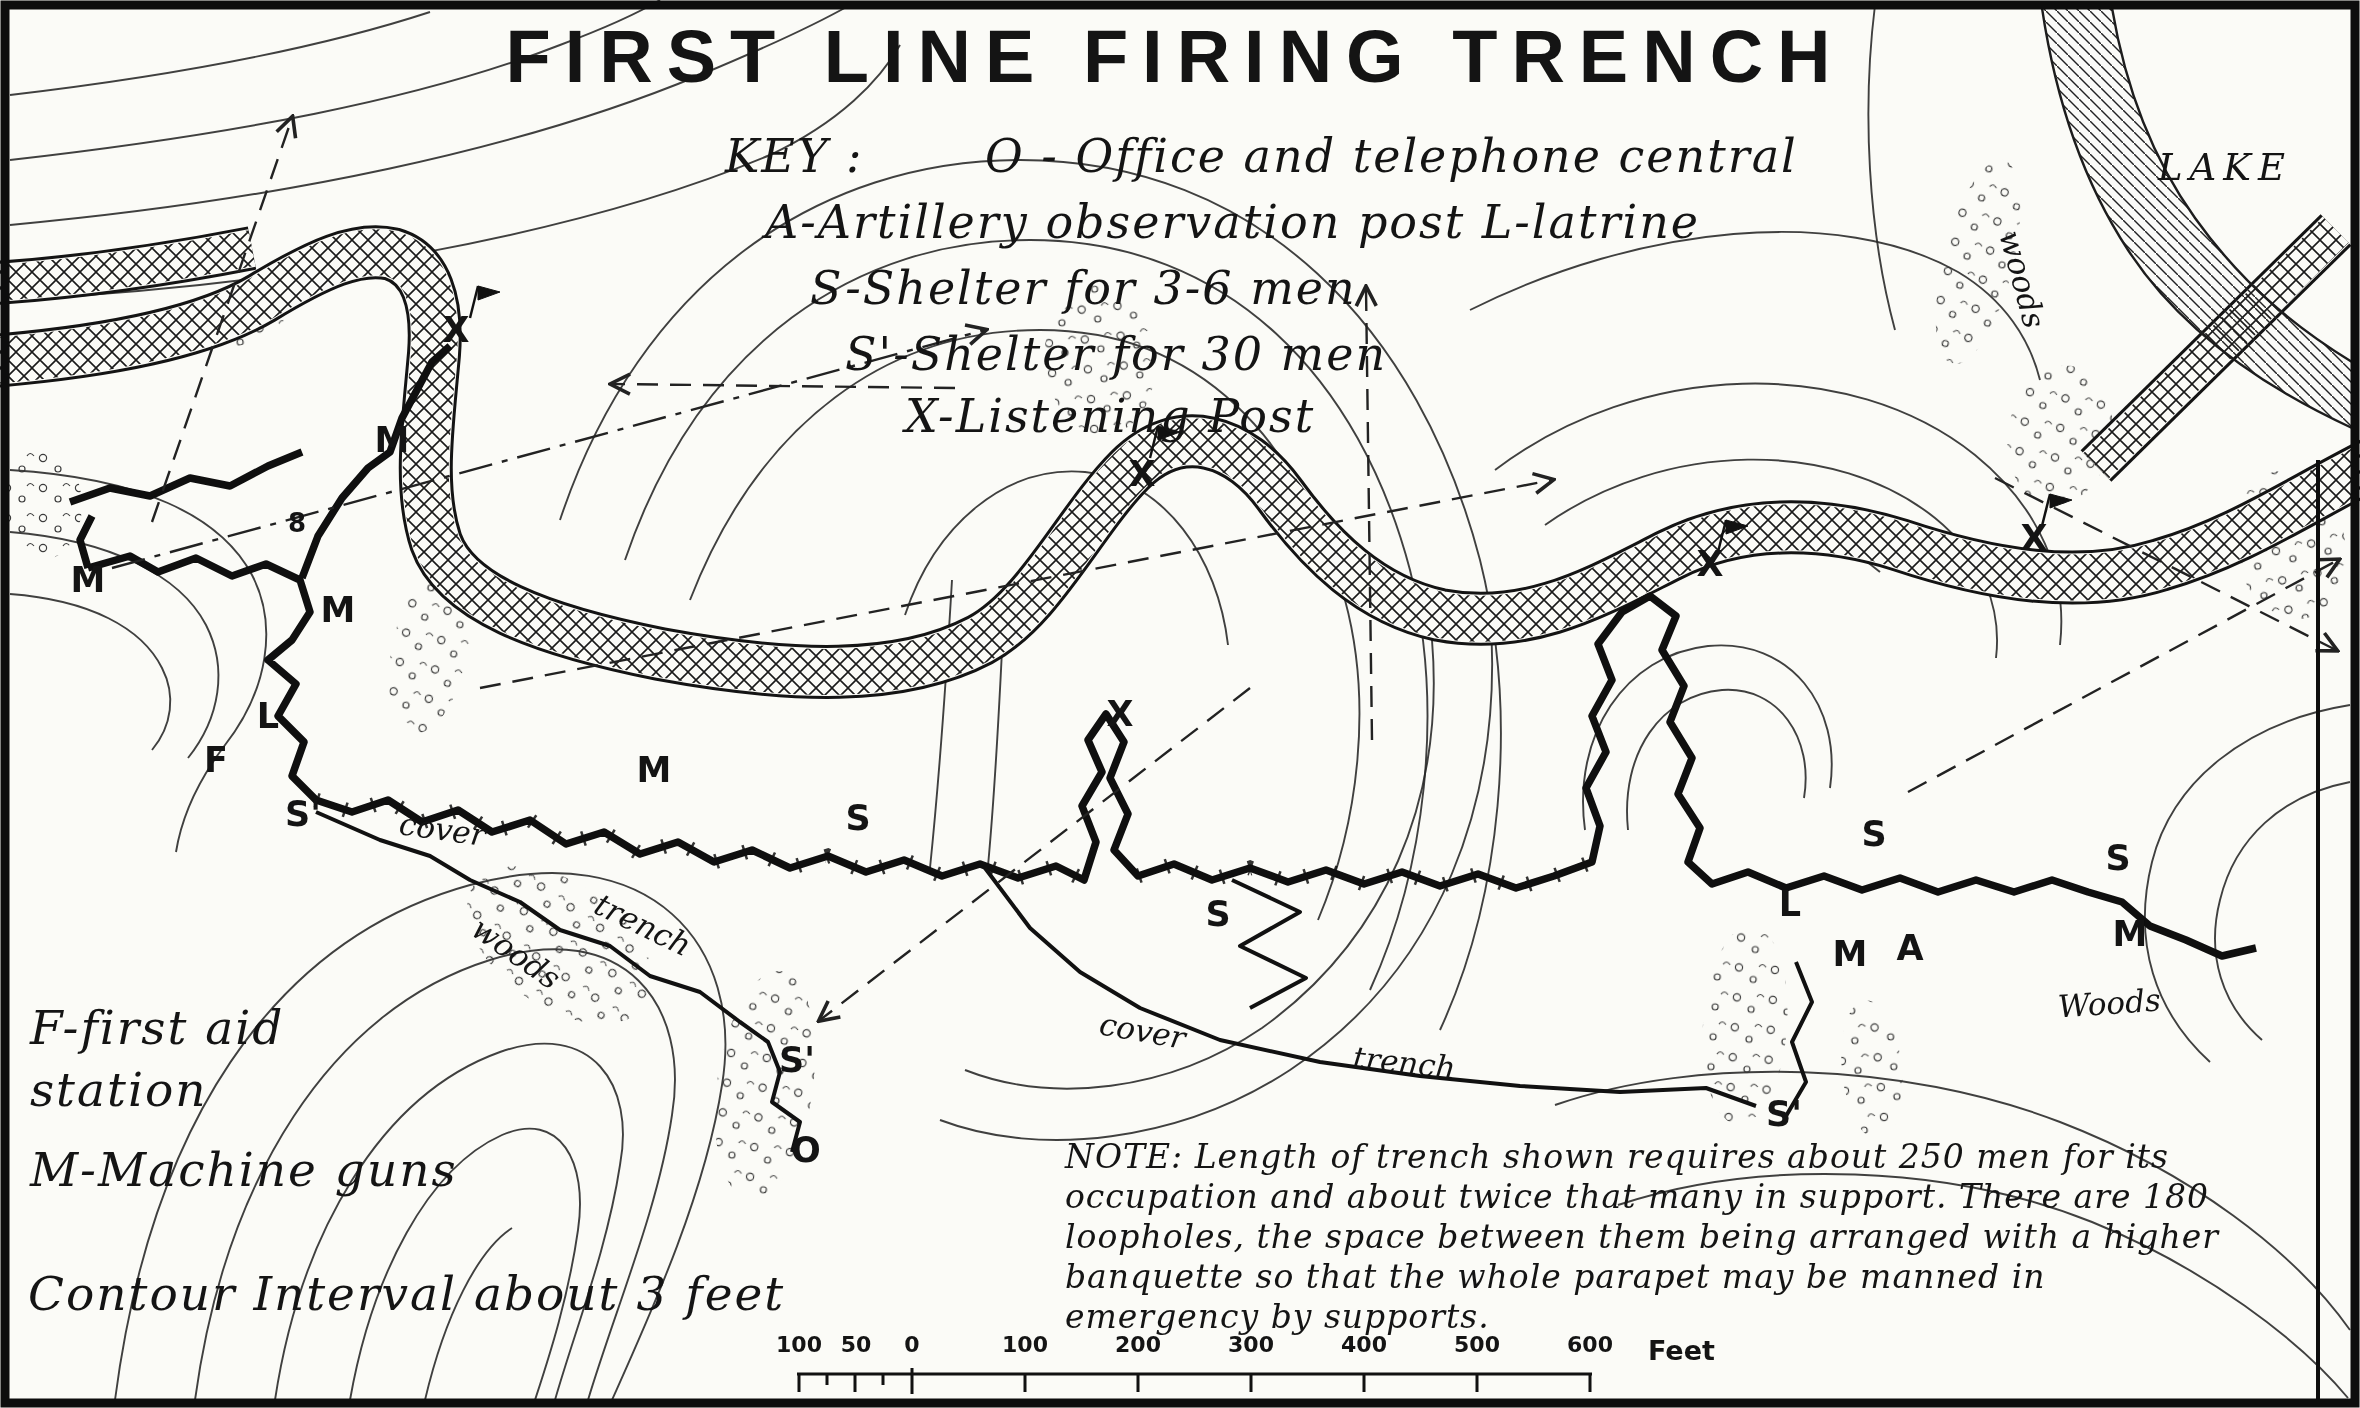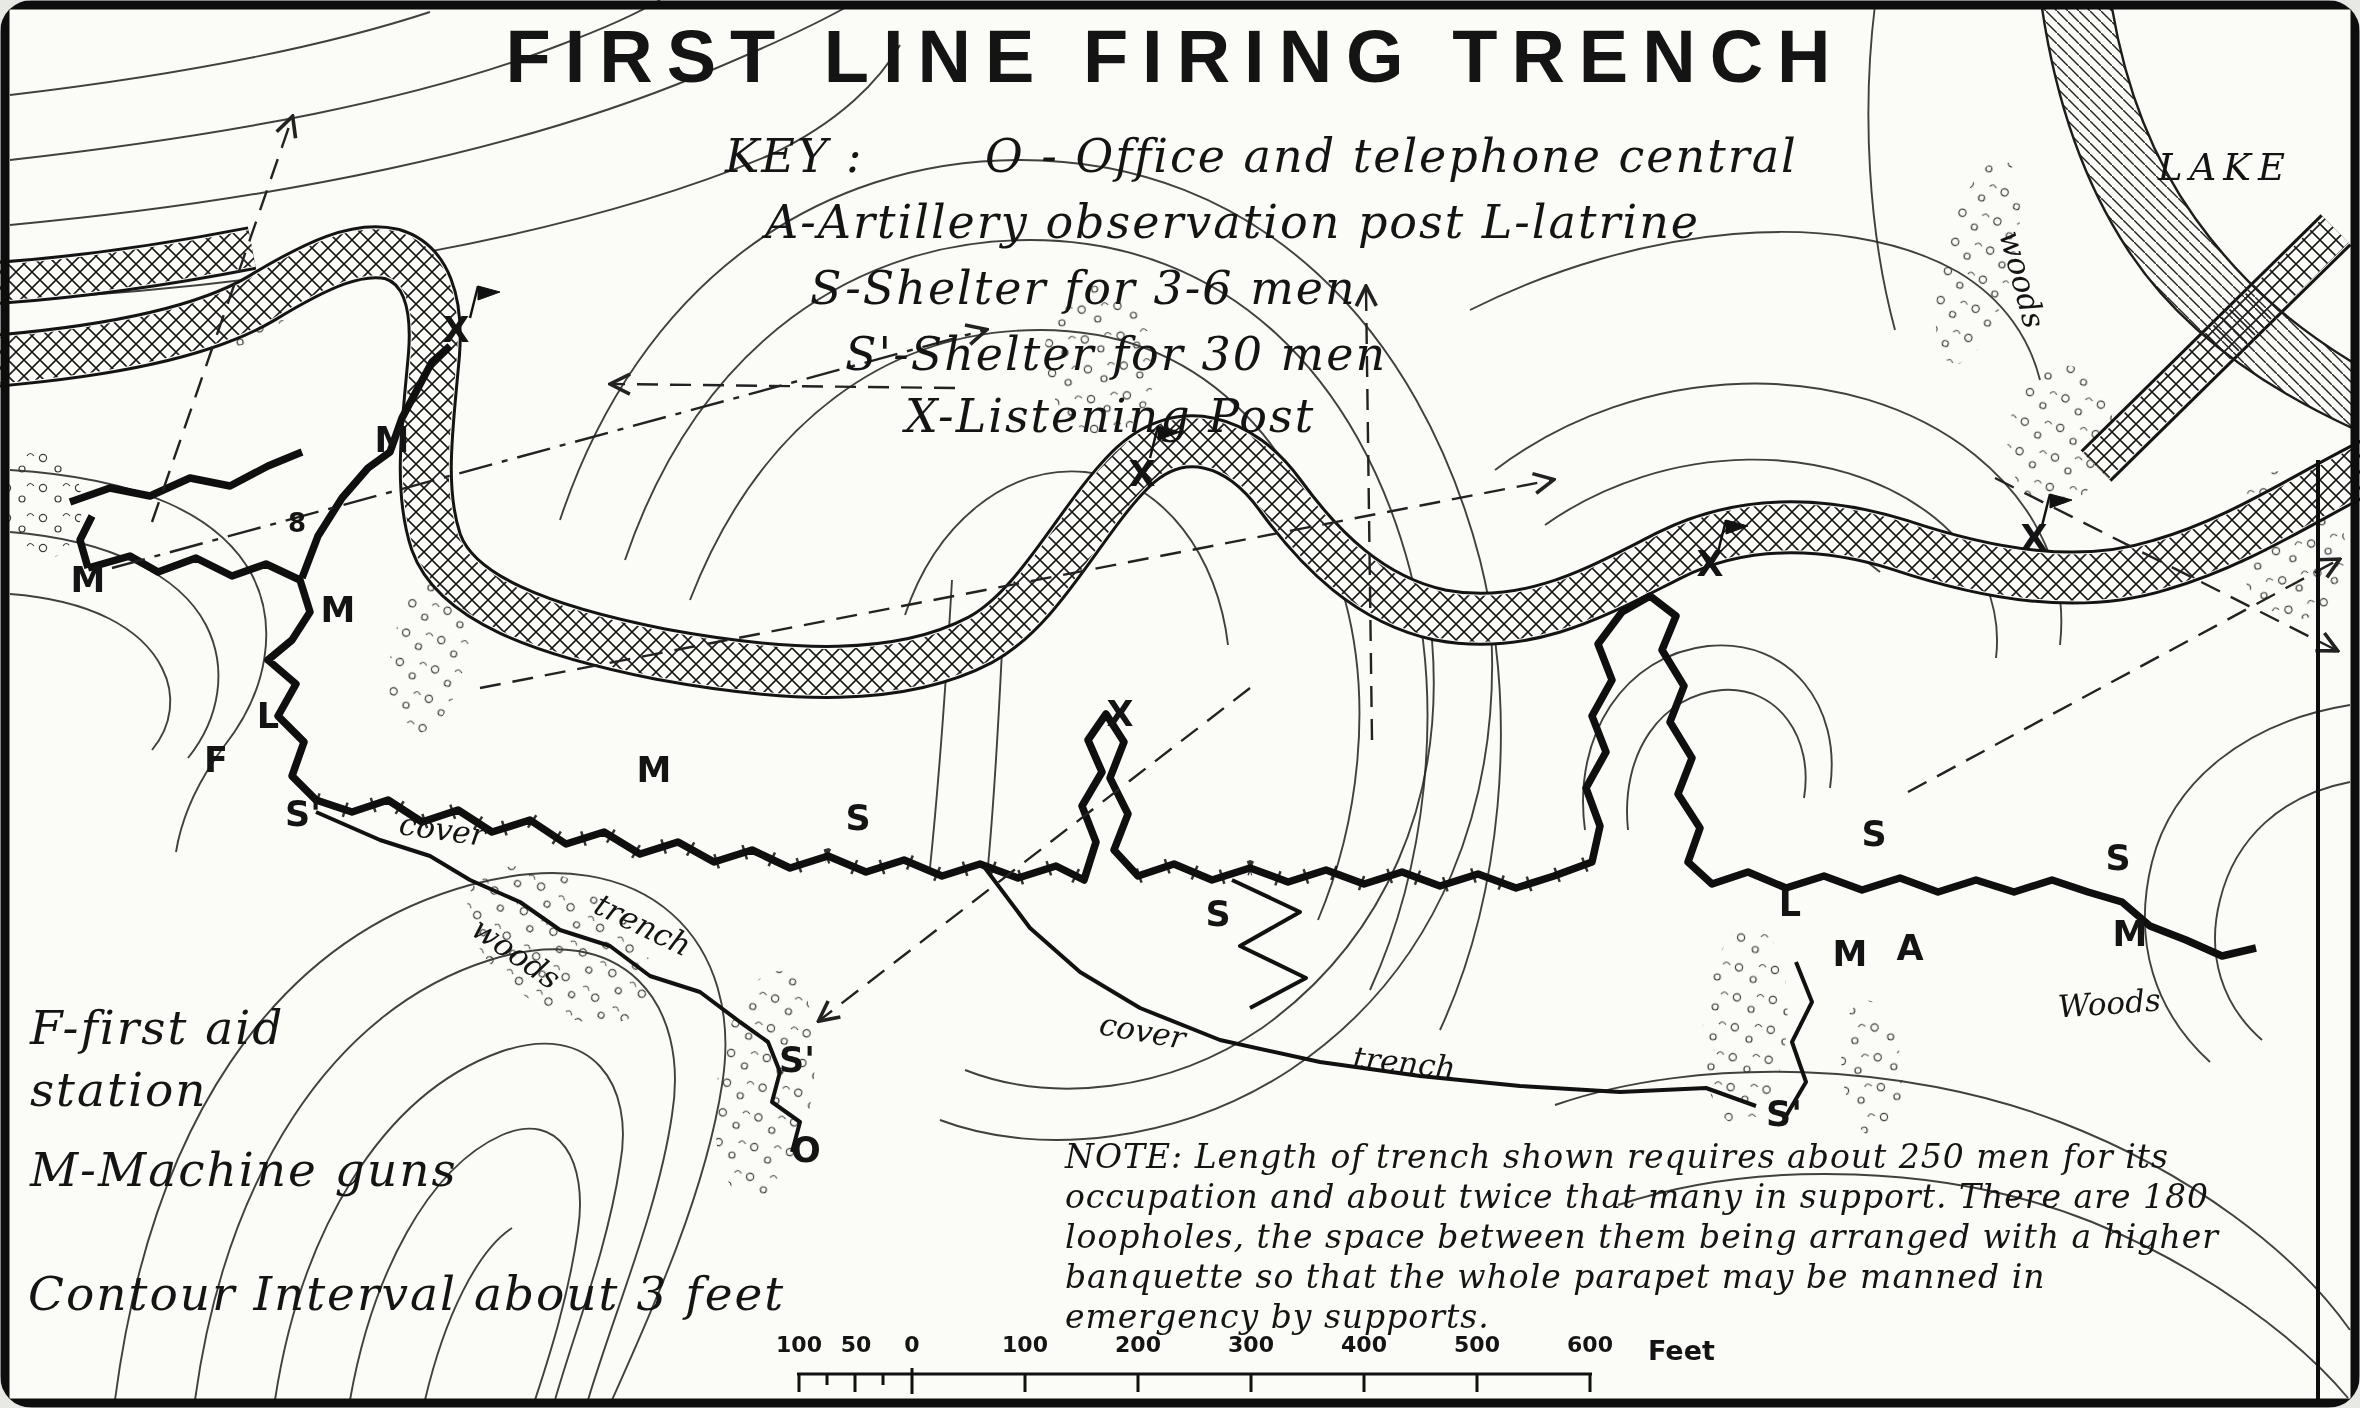--- a/index.html
+++ b/index.html
@@ -1,16 +1,16 @@
 <!DOCTYPE html>
 <html><head>
 <meta charset="utf-8">
 <style>
   html,body{margin:0;padding:0;background:#e8e8e4;}
-  .stage{position:relative;width:2360px;height:1408px;background:#fbfbf7;overflow:hidden;border-radius:32px;}
+  .stage{position:relative;width:2360px;height:1408px;background:#fbfbf7;overflow:hidden;}
   svg{display:block;}
 
   
   .contour{fill:none;stroke:#262626;stroke-width:1.9;opacity:.88;}
   .shore{fill:none;stroke:#1d1d1d;stroke-width:2.4;}
   .frame{fill:none;stroke:#0d0d0d;stroke-width:9;}
   .frame2{fill:none;stroke:#0d0d0d;stroke-width:4;}
   .trench{fill:none;stroke:#0f0f0f;stroke-width:7.5;stroke-linejoin:round;}
   .trenchTicks{fill:none;stroke:#0f0f0f;stroke-width:15;stroke-dasharray:2.5 27;opacity:.85;}
   .covertrench{fill:none;stroke:#111;stroke-width:4;stroke-linejoin:round;}

